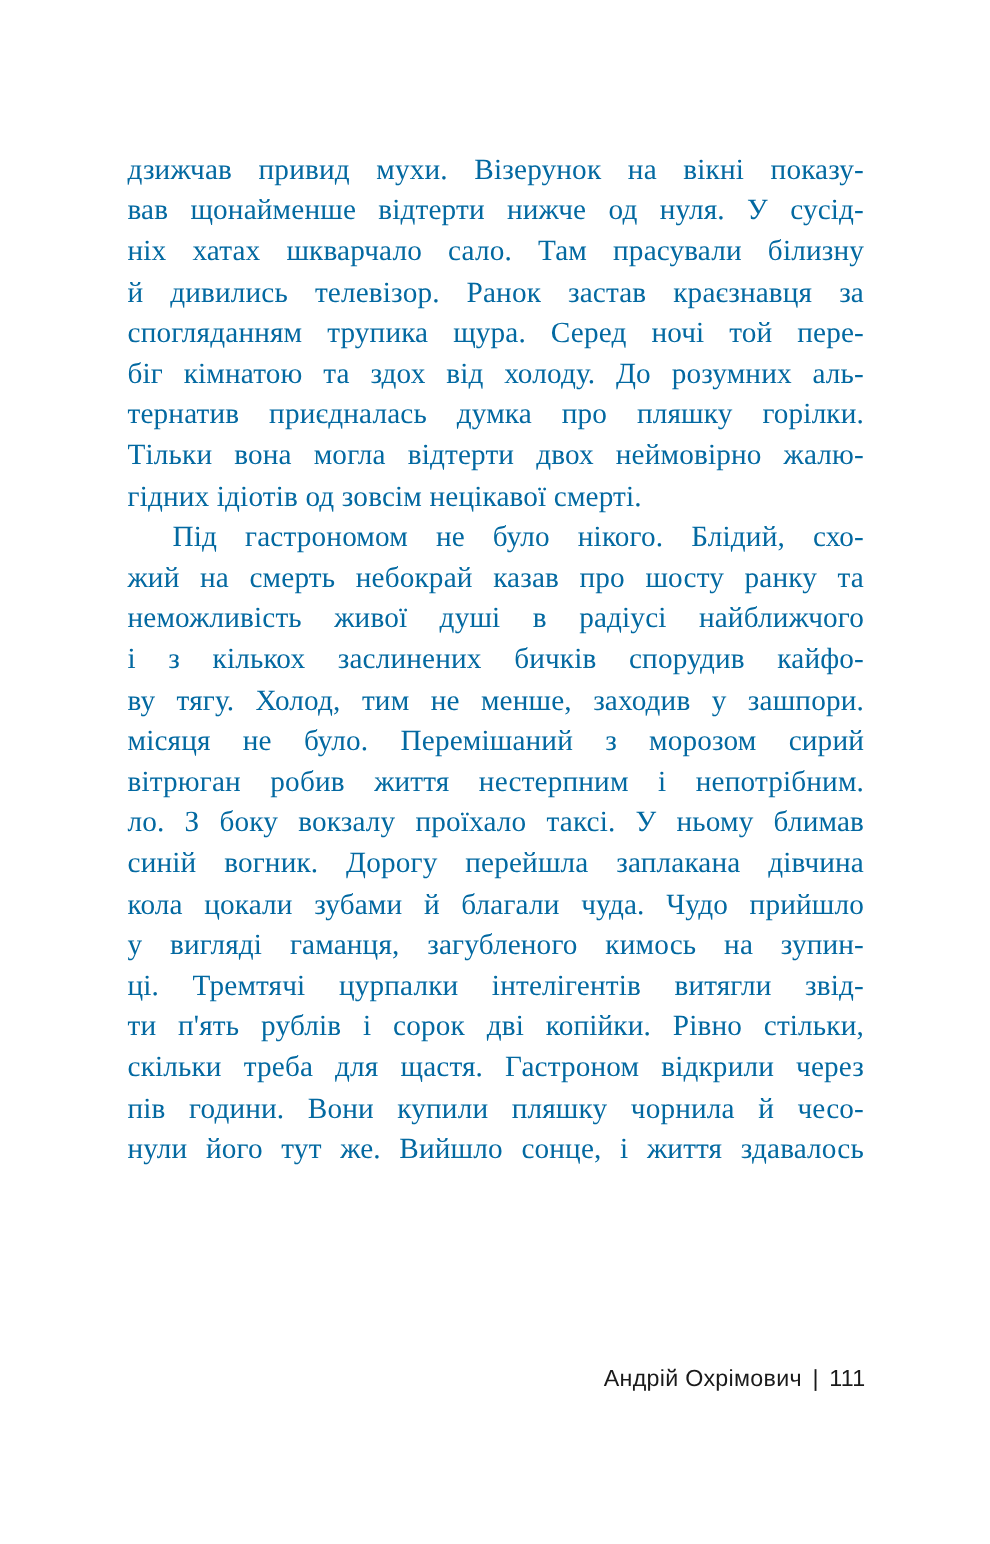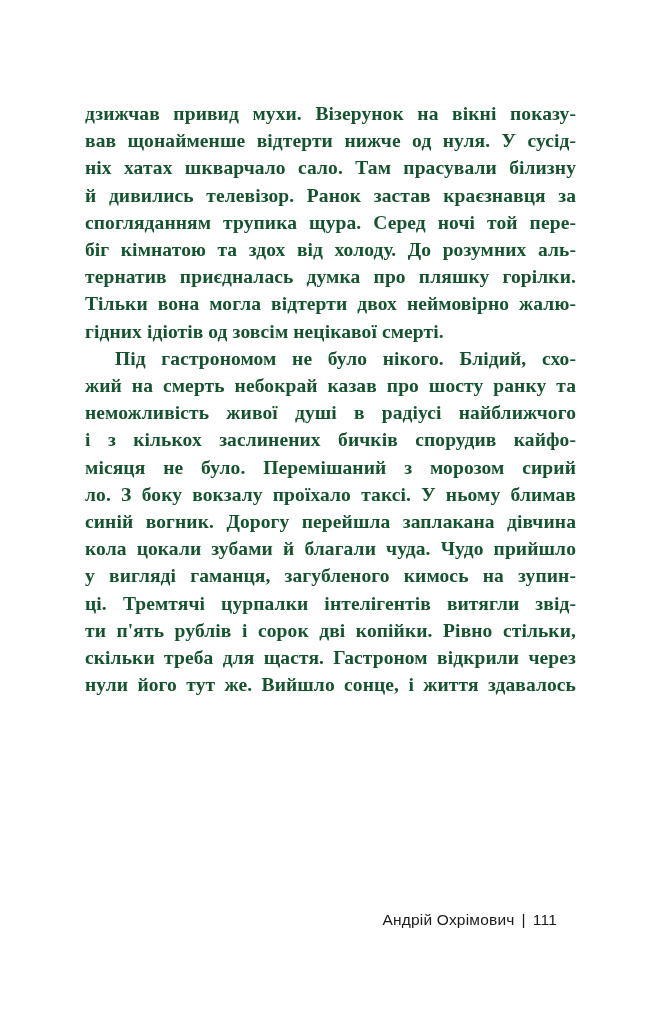--- a/index.html
+++ b/index.html
@@ -16,41 +16,40 @@
     background: #ffffff;
     overflow: hidden;
   }
   .text-block {
     position: absolute;
     left: 85px;
     top: 100px;
     width: 491px;
     font-size: 19.5px;
     line-height: 27.2px;
-    color: #14532d;
+    color: #0369a1;
     letter-spacing: 0.1px;
-    font-weight: bold;
   }
   .paragraph {
     margin: 0;
   }
   .line {
     text-align: justify;
     text-align-last: justify;
     white-space: normal;
   }
   .line.no-justify {
     text-align-last: left;
   }
   .paragraph.indented .line:first-child {
     text-indent: 30px;
   }
   .footer {
     position: absolute;
-    right: 103px;
+    right: 83px;
     top: 911px;
     font-family: "Liberation Sans", "DejaVu Sans", sans-serif;
     font-size: 15.5px;
     color: #1a1a1a;
     letter-spacing: 0.2px;
     text-align: right;
   }
   .footer .sep {
     margin: 0 7px;
   }
@@ -69,27 +68,30 @@
         <div class="line">біг кімнатою та здох від холоду. До розумних аль-</div>
         <div class="line">тернатив приєдналась думка про пляшку горілки.</div>
         <div class="line">Тільки вона могла відтерти двох неймовірно жалю-</div>
         <div class="line no-justify">гідних ідіотів од зовсім нецікавої смерті.</div>
       </div>
       <div class="paragraph indented">
         <div class="line">Під гастрономом не було нікого. Блідий, схо-</div>
         <div class="line">жий на смерть небокрай казав про шосту ранку та</div>
         <div class="line">неможливість живої душі в радіусі найближчого</div>
         <div class="line">і з кількох заслинених бичків спорудив кайфо-</div>
+        <div class="line">ву тягу. Холод, тим не менше, заходив у зашпори.</div>
         <div class="line">місяця не було. Перемішаний з морозом сирий</div>
+        <div class="line">вітрюган робив життя нестерпним і непотрібним.</div>
         <div class="line">ло. З боку вокзалу проїхало таксі. У ньому блимав</div>
         <div class="line">синій вогник. Дорогу перейшла заплакана дівчина</div>
         <div class="line">кола цокали зубами й благали чуда. Чудо прийшло</div>
         <div class="line">у вигляді гаманця, загубленого кимось на зупин-</div>
         <div class="line">ці. Тремтячі цурпалки інтелігентів витягли звід-</div>
         <div class="line">ти п'ять рублів і сорок дві копійки. Рівно стільки,</div>
         <div class="line">скільки треба для щастя. Гастроном відкрили через</div>
+        <div class="line">пів години. Вони купили пляшку чорнила й чесо-</div>
         <div class="line">нули його тут же. Вийшло сонце, і життя здавалось</div>
       </div>
     </div>
   <div class="footer">
     <span>Андрій Охрімович</span><span class="sep">|</span><span>111</span>
   </div>
 </div>
 
 </body></html>

